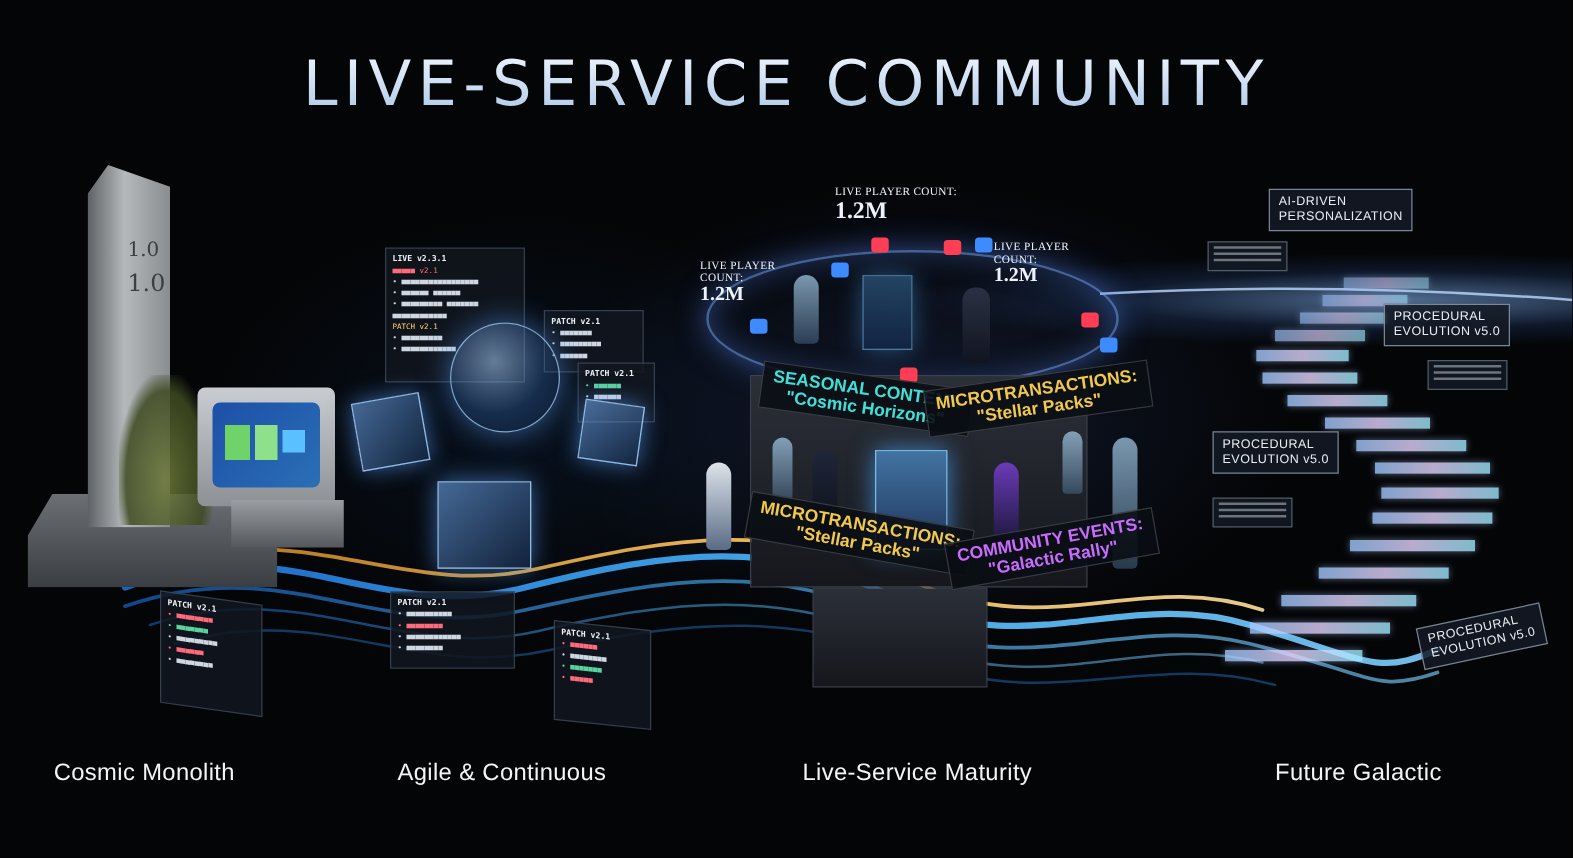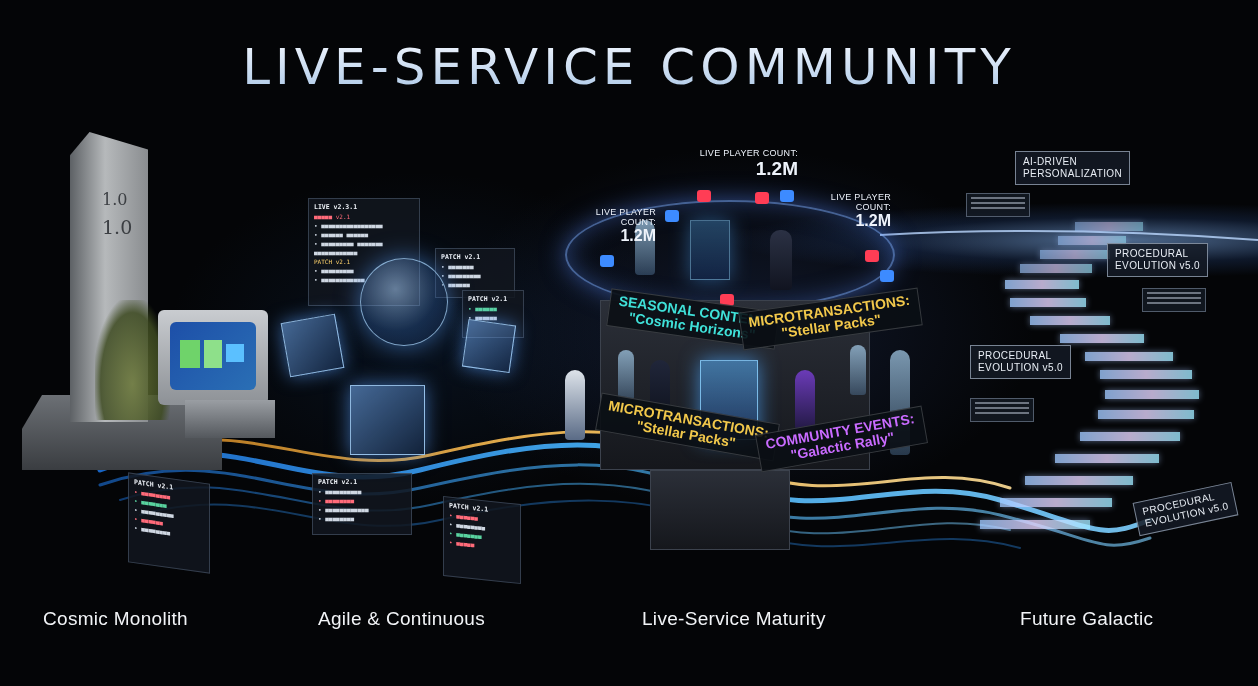--- a/index.html
+++ b/index.html
@@ -10,21 +10,21 @@
     radial-gradient(ellipse 420px 260px at 740px 330px, rgba(40,60,110,.35), transparent 70%),
     radial-gradient(ellipse 360px 240px at 420px 340px, rgba(20,50,90,.28), transparent 70%),
     #040507}
   .title{position:absolute;left:0;top:38px;width:1258px;text-align:center;font-size:50px;letter-spacing:5px;font-weight:400;
     background:linear-gradient(#f4f8ff,#a9c6e6);-webkit-background-clip:text;background-clip:text;color:transparent;
     font-family:"DejaVu Sans",sans-serif}
   .label{position:absolute;top:608px;font-size:19px;color:#f2f4f7;font-family:"Liberation Sans",sans-serif;letter-spacing:.3px}
   
   svg.flow{position:absolute;left:0;top:0}
   
-  .obelisk{position:absolute;left:70px;top:132px;width:78px;height:290px;background:linear-gradient(90deg,#5d6165,#b6b9bb 45%,#8a8d90);clip-path:polygon(25% 0,100% 6%,100% 100%,0 100%,0 8%)}
+  .obelisk{position:absolute;left:70px;top:132px;width:66px;height:290px;background:linear-gradient(90deg,#5d6165,#b6b9bb 45%,#8a8d90);clip-path:polygon(25% 0,100% 6%,100% 100%,0 100%,0 8%)}
   .obelisk .ver{position:absolute;font-family:"DejaVu Serif",serif;color:#3b3e42;font-size:16px;left:32px}
   .base{position:absolute;left:22px;top:395px;width:200px;height:75px;background:linear-gradient(#6c7075,#3a3d41);clip-path:polygon(10% 0,90% 0,100% 45%,100% 100%,0 100%,0 45%)}
   .moss{position:absolute;left:95px;top:300px;width:75px;height:120px;background:radial-gradient(ellipse at 50% 70%,#6d7a3a,#3d4a20 60%,transparent 75%);opacity:.85}
   .crt{position:absolute;left:158px;top:310px;width:110px;height:95px;background:linear-gradient(#c9ccd0,#8d9196);border-radius:6px}
   .crt .screen{position:absolute;left:12px;top:12px;width:86px;height:68px;border-radius:6px;background:linear-gradient(135deg,#1d4fa8,#2a6fb5);overflow:hidden}
   .crt .screen i{position:absolute;background:#6fd36a}
   .crt-base{position:absolute;left:185px;top:400px;width:90px;height:38px;background:linear-gradient(#9a9ea3,#54585d)}
   
   .panel{position:absolute;background:rgba(18,22,30,.85);border:1px solid rgba(120,140,170,.35);padding:4px 5px;font-family:"DejaVu Sans Mono",monospace;font-size:6px;color:#cfd7e2;line-height:9px;overflow:hidden}
   .panel .ph{font-weight:bold;color:#eef2f8;font-size:6.5px}
@@ -32,21 +32,21 @@
   .panel .ln.r{color:#ff6b7a}.panel .ln.g{color:#59d3a0}.panel .ln.y{color:#ffd36b}
   
   .cube{position:absolute;background:linear-gradient(135deg,rgba(120,180,255,.55),rgba(40,80,140,.35));border:1px solid rgba(170,215,255,.8);box-shadow:0 0 18px rgba(90,160,255,.6)}
   .sphere{position:absolute;border-radius:50%;background:radial-gradient(circle at 40% 35%,rgba(170,210,255,.55),rgba(50,100,170,.35) 55%,rgba(20,40,80,.3));border:1px solid rgba(170,215,255,.7);box-shadow:0 0 24px rgba(90,160,255,.55)}
   
   .ring{position:absolute;left:565px;top:200px;width:330px;height:110px;border-radius:50%;border:2px solid rgba(120,170,255,.55);box-shadow:0 0 25px rgba(90,140,255,.5),inset 0 0 25px rgba(90,140,255,.35)}
   .tower{position:absolute;background:linear-gradient(#2b2f38,#15171c);border:1px solid #3c424d}
   .holo{position:absolute;background:linear-gradient(rgba(90,180,255,.55),rgba(40,100,200,.35));border:1px solid rgba(140,210,255,.8);box-shadow:0 0 20px rgba(80,170,255,.7)}
   .person{position:absolute;border-radius:10px 10px 4px 4px;background:linear-gradient(rgba(170,210,240,.7),rgba(90,130,170,.4))}
   .bubble{position:absolute;width:14px;height:12px;border-radius:3px}
-  .count{position:absolute;text-align:right;color:#eef3fb;font-family:Liberation Sans, sans-serif}
+  .count{position:absolute;text-align:left;color:#eef3fb;font-family:Liberation Serif, serif}
   .count .k{display:block;font-size:9px;letter-spacing:.3px}
   .count .v{display:block;font-size:16px;font-weight:bold}
   .sign{position:absolute;background:rgba(10,14,20,.9);border:1px solid rgba(255,255,255,.18);padding:3px 8px;text-align:center;font-family:"Liberation Sans",sans-serif;font-weight:bold;line-height:15px}
   .sign span{display:block}
   
   .step{position:absolute;height:9px;background:linear-gradient(90deg,#9fc9ff,#e6d5ff,#9ee9ff);opacity:.8;box-shadow:0 0 6px rgba(170,200,255,.6)}
   .tag{position:absolute;background:rgba(20,26,36,.85);border:1px solid rgba(190,205,225,.6);color:#e8edf4;font-family:"Liberation Sans",sans-serif;font-size:10px;line-height:12px;padding:4px 7px;letter-spacing:.4px}
   .minitag{position:absolute;background:rgba(20,26,36,.8);border:1px solid rgba(160,175,200,.45);width:64px;height:24px}
   .minitag i{display:block;height:2px;margin:3px 4px 0;background:rgba(200,210,225,.5)}
 </style>

